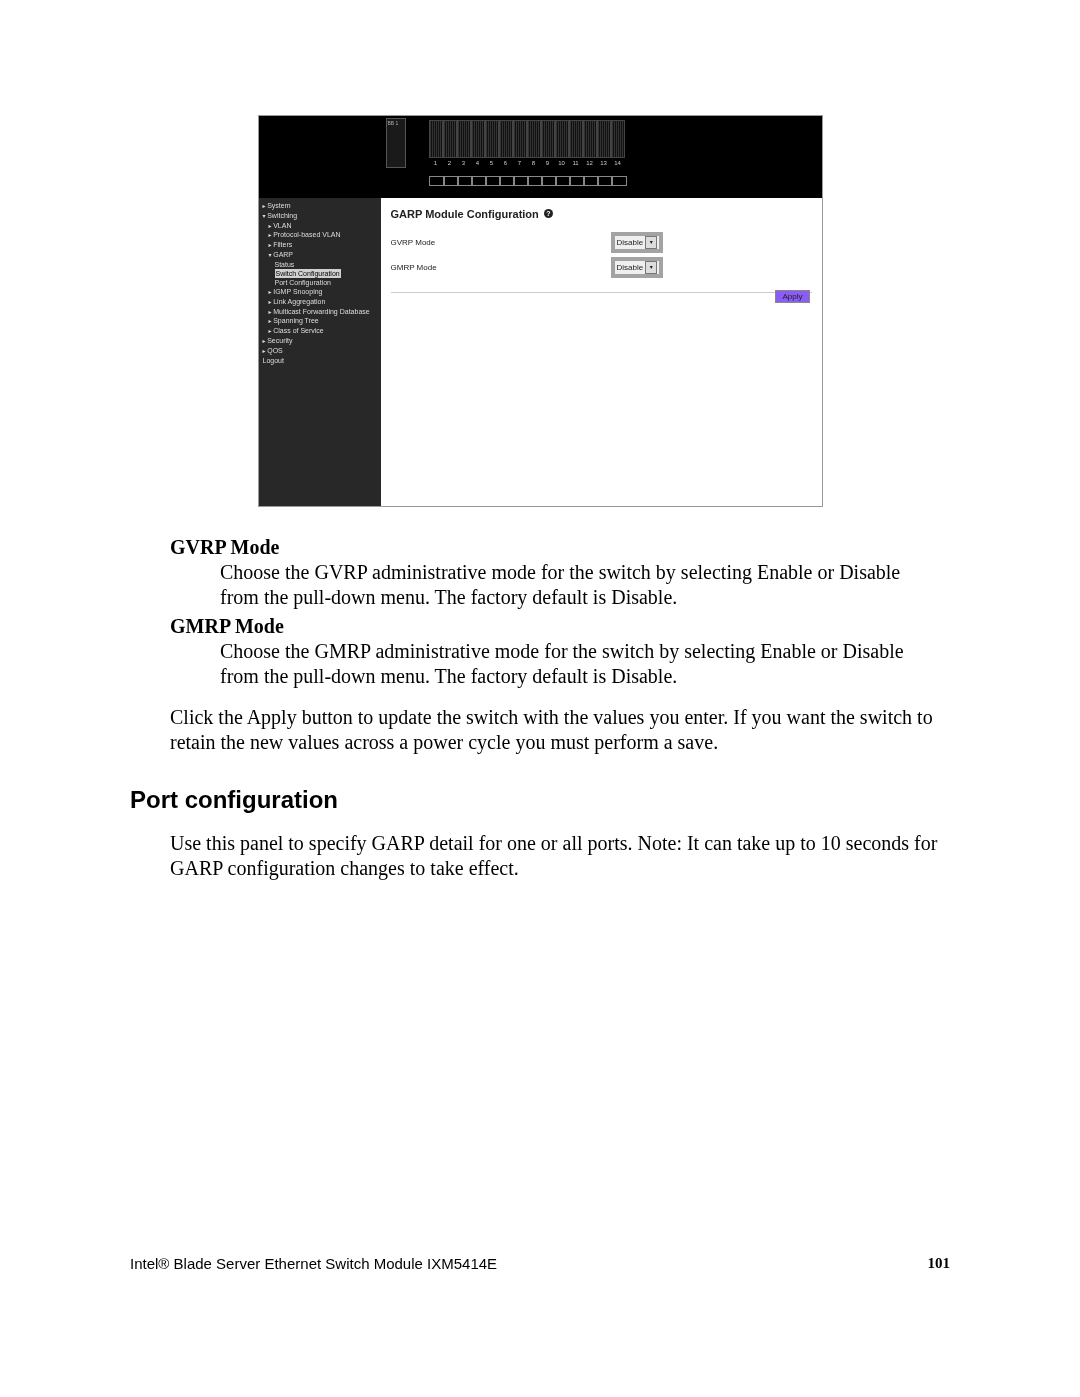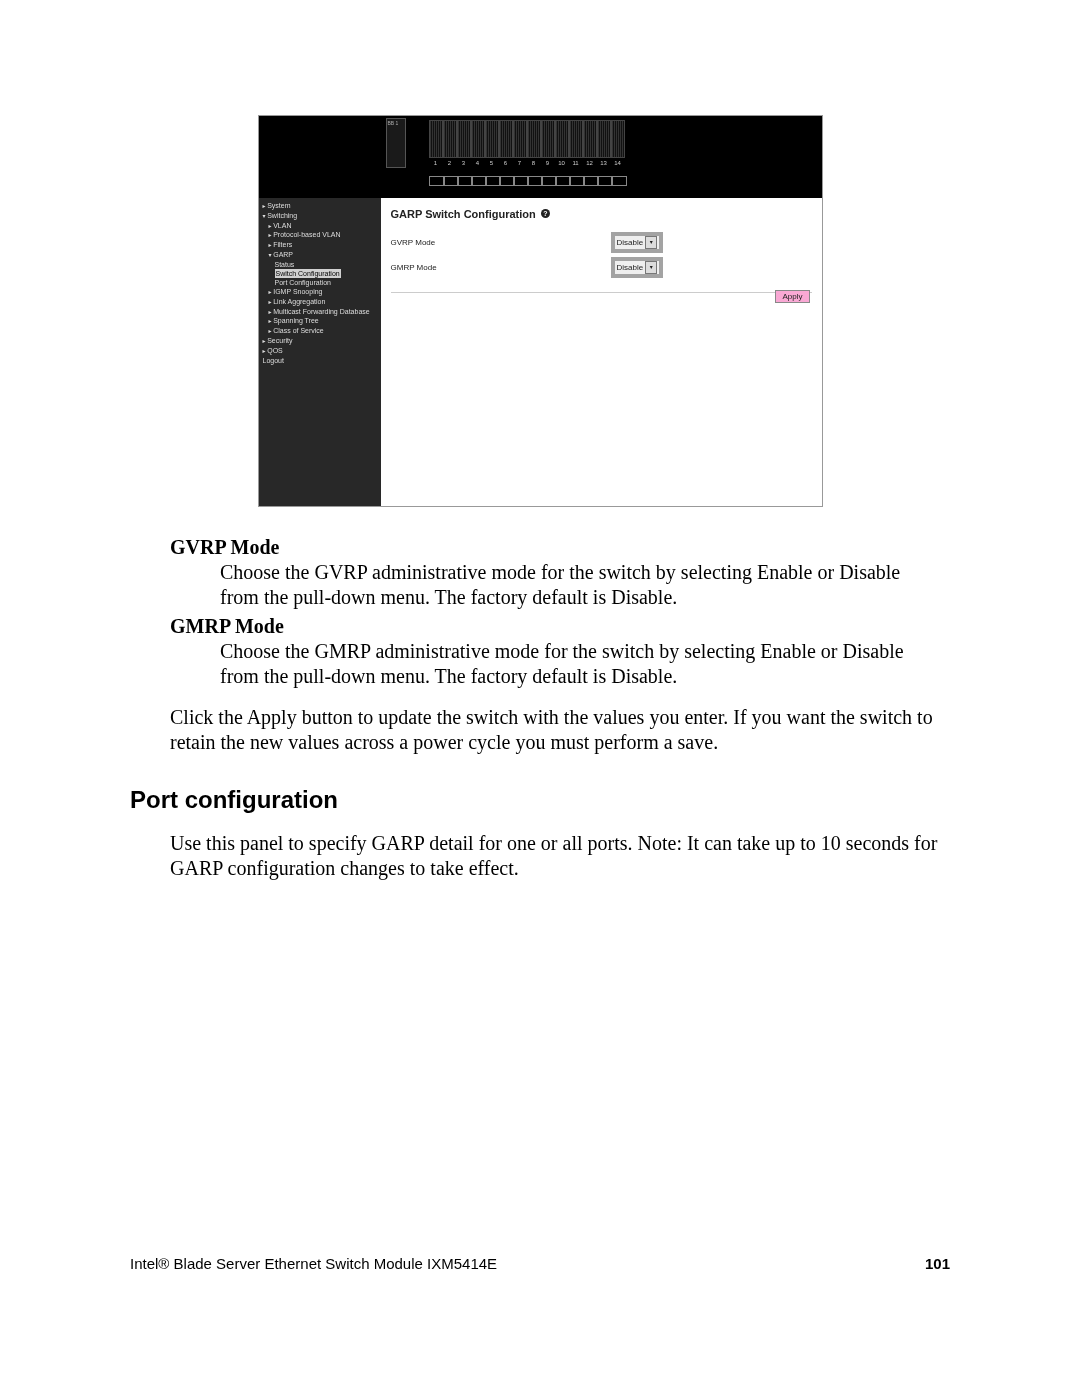--- a/index.html
+++ b/index.html
@@ -177,21 +177,21 @@
     text-align: center;
     line-height: 11px;
   }
   .ss-hr {
     border-top: 1px solid #ccc;
     margin: 14px 0 8px 0;
   }
   .ss-apply {
     font-size: 8px;
     border: 1px solid #888;
-    background: #f9a8d4;
+    background: #8b5cf6;
     padding: 1px 6px;
     position: absolute;
     right: 12px;
     top: 92px;
   }
 
   .desc {
     font-size: 20px;
     line-height: 1.25;
   }
@@ -217,21 +217,21 @@
   .footer {
     position: absolute;
     bottom: 125px;
     left: 130px;
     right: 130px;
     display: flex;
     justify-content: space-between;
     font-family: Arial, Helvetica, sans-serif;
     font-size: 15px;
   }
-  .footer .pnum { font-weight: bold; }
+  .footer .pnum { font-weight: bold; font-family: Liberation Serif, serif; }
 </style>
 </head>
 <body>
 
 <div class="page">
 
   <div class="screenshot-box">
     <div class="ss-header">
       <div class="ss-device"></div>
       <div class="ss-device-label">BB 1</div>
@@ -299,21 +299,21 @@
           <div class="item l2 caret">Link Aggregation</div>
           <div class="item l2 caret">Multicast Forwarding Database</div>
           <div class="item l2 caret">Spanning Tree</div>
           <div class="item l2 caret">Class of Service</div>
           <div class="item l1 caret">Security</div>
           <div class="item l1 caret">QOS</div>
           <div class="item l1">Logout</div>
         </div>
       <div class="ss-content">
         <div class="ss-title">
-          <span>GARP Switch Configuration</span>
+          <span>GARP Module Configuration</span>
           <span class="ss-help">?</span>
         </div>
         <div id="config-rows">
             <div class="ss-row">
               <div class="ss-label">GVRP Mode</div>
               <div class="ss-select">
                 <span>Disable</span>
                 <span class="ss-select-arrow">▾</span>
               </div>
             </div>

